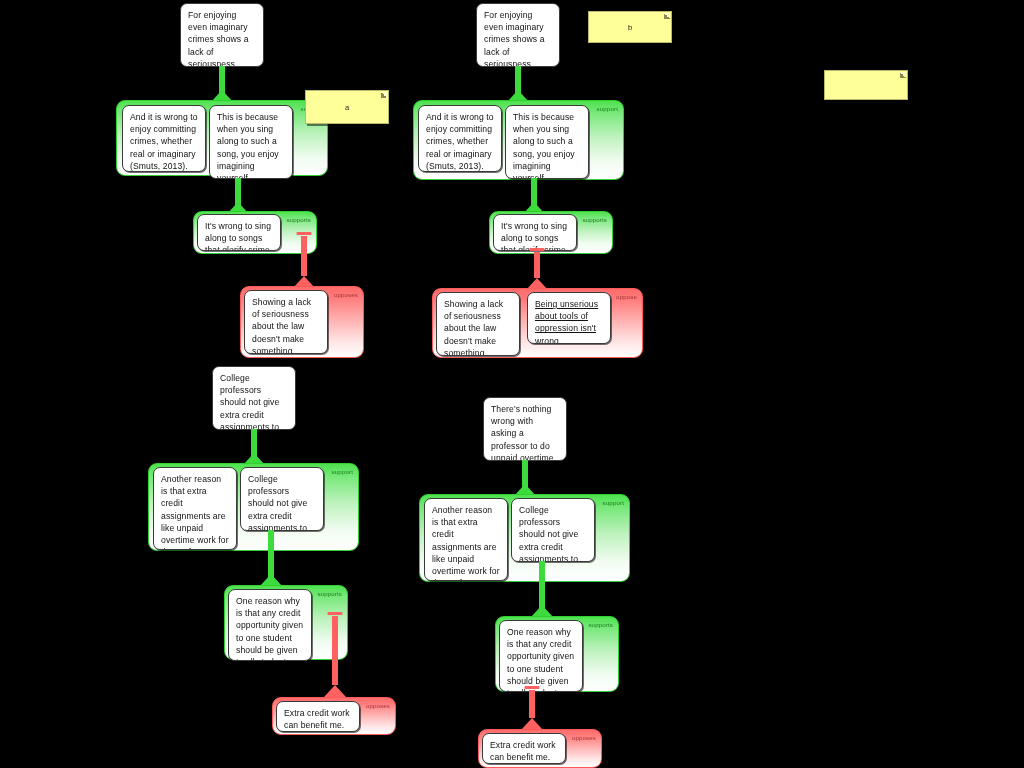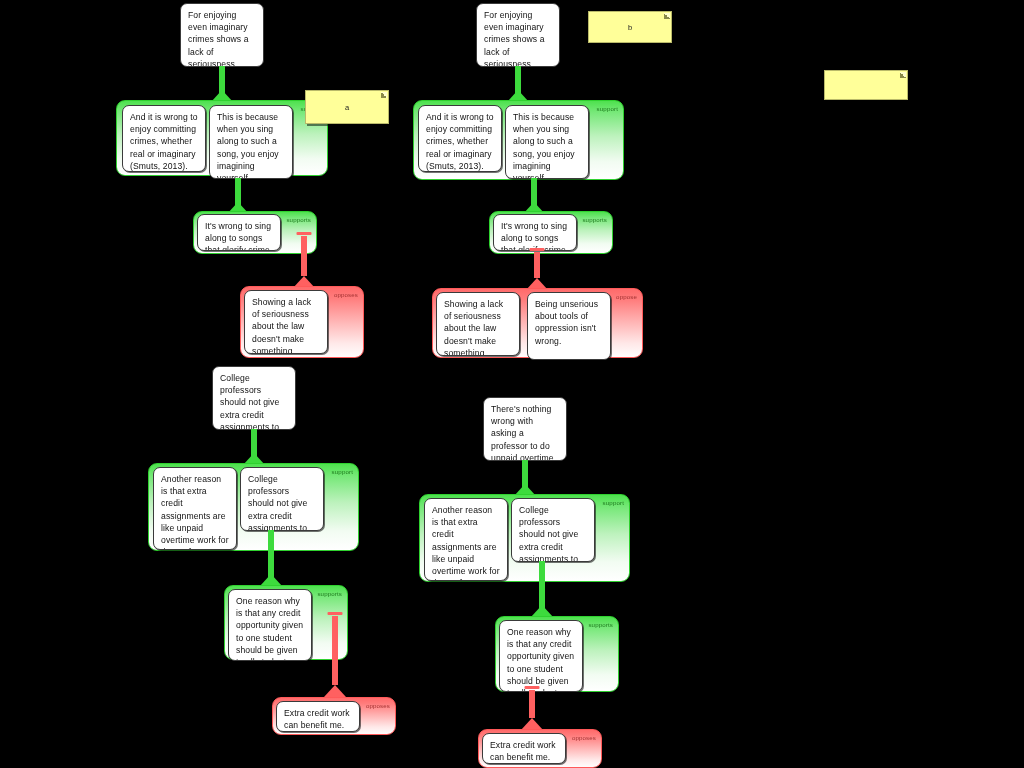--- a/index.html
+++ b/index.html
@@ -145,21 +145,21 @@
   <div class="conn red abs" style="left:526px;top:248px;width:22px;height:42px;">
     <div class="cap" style="top:0;width:15px;height:3px;"></div>
     <div class="stem" style="top:4px;width:6px;height:26px;"></div>
     <div class="flare" style="bottom:0;border-bottom:12px solid #ff6060;"></div>
   </div>
 
   <div class="abs group oppose" style="left:432px;top:288px;width:211px;height:70px;">
     <div class="group-label oppose" style="right:5px;top:4px;">oppose</div>
   </div>
   <div class="abs card" style="left:436px;top:292px;width:84px;height:64px;">Showing a lack of seriousness about the law doesn't make something wrong.</div>
-  <div class="abs card" style="left:527px;top:292px;width:84px;height:68px;">Being unserious about tools of oppression isn't wrong.</div>
+  <div class="abs card" style="left:527px;top:292px;width:84px;height:52px;text-decoration:underline;">Being unserious about tools of oppression isn't wrong.</div>
 
   <div class="abs card" style="left:212px;top:366px;width:84px;height:64px;">College professors should not give extra credit assignments to individual students.</div>
 
   <div class="conn green abs" style="left:243px;top:429px;width:22px;height:36px;">
     <div class="stem" style="top:0;width:6px;height:28px;"></div>
     <div class="flare" style="bottom:0;border-bottom:12px solid #3ddb3d;"></div>
   </div>
 
   <div class="abs group support" style="left:148px;top:463px;width:211px;height:88px;">
     <div class="group-label support" style="right:5px;top:4px;">support</div>

